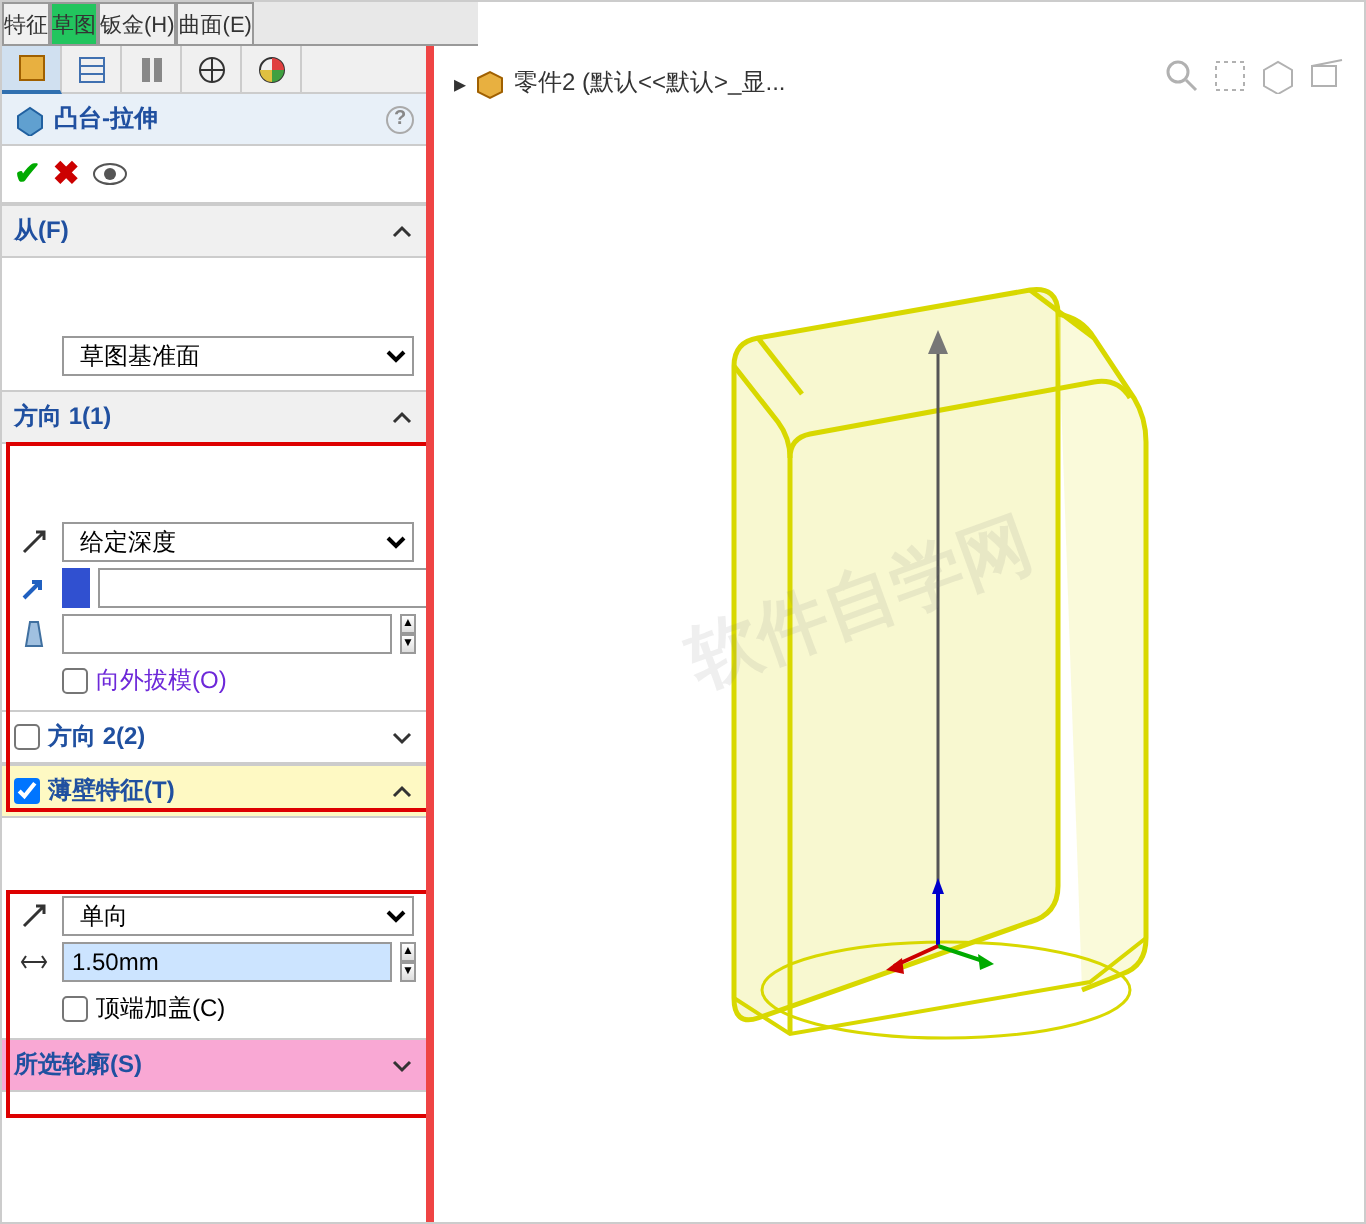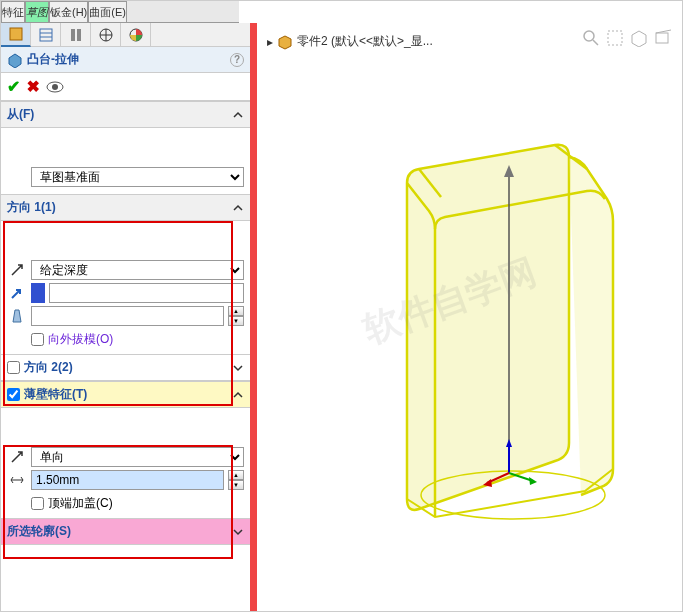--- a/index.html
+++ b/index.html
@@ -1,21 +1,21 @@
 <!DOCTYPE html>
 <html><head>
 <meta charset="utf-8">
 <style>
 * { box-sizing: border-box; margin: 0; padding: 0; }
 body { font-family: "Microsoft YaHei", Arial, sans-serif; font-size: 12px; background: #fff; width: 683px; height: 612px; position: relative; overflow: hidden; border: 1px solid #ccc; }
 .top-tabs { display: flex; height: 22px; background: #e8e8e8; border-bottom: 1px solid #999; width: 238px; }
 .tab { padding: 3px 0; border: 1px solid #999; border-bottom: none; background: #f0f0f0; cursor: pointer; font-size: 11px; color: #333; }
-.tab.active { background: #86efac; font-style: italic; }
+.tab.active { background: #22c55e; }
 .content-row { display: flex; height: calc(100% - 22px); }
-.panel { width: 256px; background: #fff; border-right: 7px solid #ef4444; overflow-y: auto; position: relative; }
+.panel { width: 216px; background: #fff; border-right: 4px solid #ef4444; overflow-y: auto; position: relative; }
 .icon-row { display: flex; height: 24px; border-bottom: 1px solid #ccc; background: #f0f0f0; }
 .icon-btn { width: 30px; height: 24px; display: flex; align-items: center; justify-content: center; border-right: 1px solid #ccc; cursor: pointer; }
 .icon-btn.sel { background: #d0e0f0; border-bottom: 2px solid #3070b0; }
 .feature-header { display: flex; align-items: center; padding: 4px 6px; background: #e8f0f8; border-bottom: 1px solid #ccc; color: #2050a0; font-weight: bold; }
 .feature-header .title { flex: 1; margin-left: 4px; }
 .action-row { display: flex; align-items: center; padding: 4px 6px; gap: 6px; border-bottom: 1px solid #ccc; }
 .section-hdr { display: flex; align-items: center; padding: 4px 6px; background: #f0f0f0; border-top: 1px solid #ccc; border-bottom: 1px solid #ccc; font-weight: bold; color: #2050a0; }
 .section-hdr .lbl { flex: 1; }
 .section-body { padding: 4px 6px; margin-top: 32px; }
 .row { display: flex; align-items: center; margin: 3px 0; gap: 4px; }

